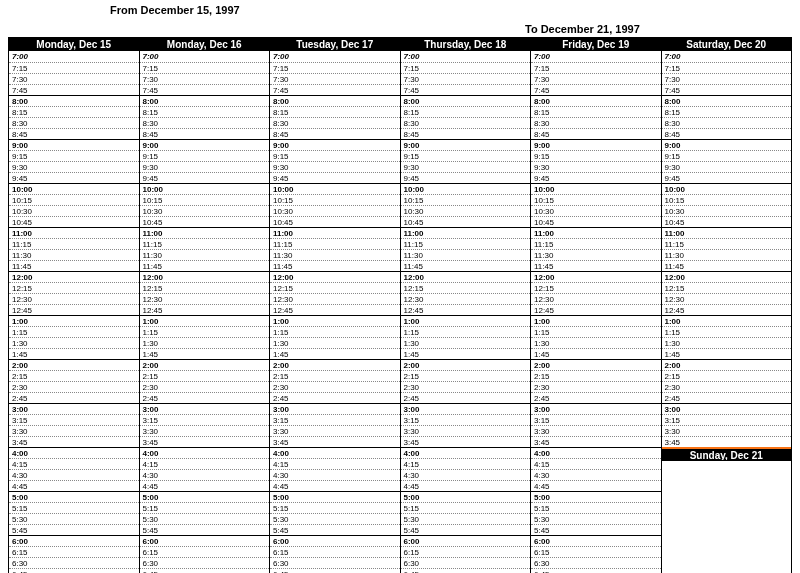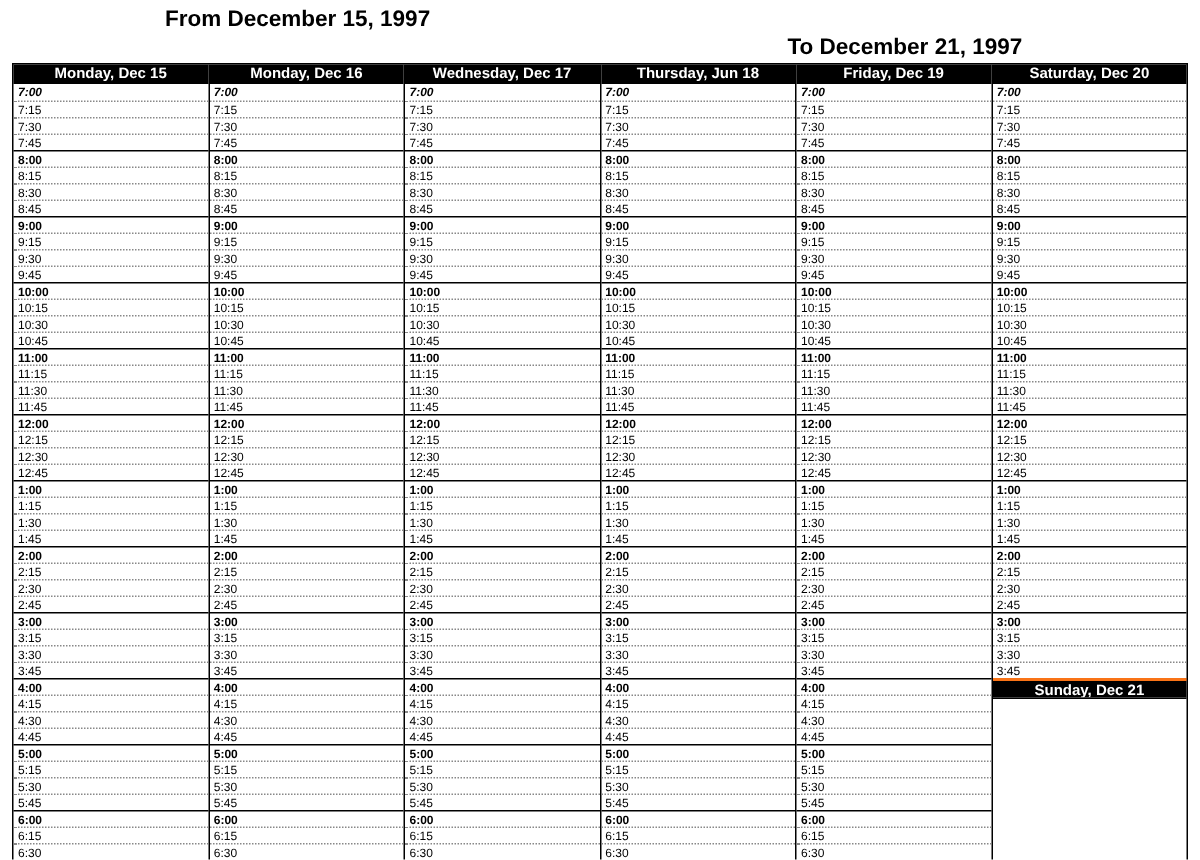--- a/index.html
+++ b/index.html
@@ -12,21 +12,21 @@
   .page {
     width: 800px;
     height: 573px;
     background: #fff;
     padding: 4px 8px 8px 8px;
   }
   .header-row {
     display: flex;
     width: 100%;
     font-weight: bold;
-    font-size: 15px;
+    font-size: 11px;
     padding: 0 2px 2px 2px;
   }
   .header-left { flex: 1; text-align: left; padding-left: 100px;}
   .header-right { flex: 1; text-align: left; padding-left: 150px; margin-top: 19px;}
   .grid {
     display: flex;
     width: 100%;
     border: 1px solid #000;
   }
   .col {
@@ -181,75 +181,75 @@
           <div class="slot">5:30</div>
           <div class="slot">5:45</div>
           <div class="slot hour">6:00</div>
           <div class="slot">6:15</div>
           <div class="slot">6:30</div>
           <div class="slot">6:45</div>
         </div>
     </div>
 
     <div class="col">
-      <div class="day-header">Wednesday, Dec 17</div>
-      <div class="slots">
-          <div class="slot hour first">7:00</div>
-          <div class="slot">7:15</div>
-          <div class="slot">7:30</div>
-          <div class="slot">7:45</div>
-          <div class="slot hour">8:00</div>
-          <div class="slot">8:15</div>
-          <div class="slot">8:30</div>
-          <div class="slot">8:45</div>
-          <div class="slot hour">9:00</div>
-          <div class="slot">9:15</div>
-          <div class="slot">9:30</div>
-          <div class="slot">9:45</div>
-          <div class="slot hour">10:00</div>
-          <div class="slot">10:15</div>
-          <div class="slot">10:30</div>
-          <div class="slot">10:45</div>
-          <div class="slot hour">11:00</div>
-          <div class="slot">11:15</div>
-          <div class="slot">11:30</div>
-          <div class="slot">11:45</div>
-          <div class="slot hour">12:00</div>
-          <div class="slot">12:15</div>
-          <div class="slot">12:30</div>
-          <div class="slot">12:45</div>
-          <div class="slot hour">1:00</div>
-          <div class="slot">1:15</div>
-          <div class="slot">1:30</div>
-          <div class="slot">1:45</div>
-          <div class="slot hour">2:00</div>
-          <div class="slot">2:15</div>
-          <div class="slot">2:30</div>
-          <div class="slot">2:45</div>
-          <div class="slot hour">3:00</div>
-          <div class="slot">3:15</div>
-          <div class="slot">3:30</div>
-          <div class="slot">3:45</div>
-          <div class="slot hour">4:00</div>
-          <div class="slot">4:15</div>
-          <div class="slot">4:30</div>
-          <div class="slot">4:45</div>
-          <div class="slot hour">5:00</div>
-          <div class="slot">5:15</div>
-          <div class="slot">5:30</div>
-          <div class="slot">5:45</div>
-          <div class="slot hour">6:00</div>
-          <div class="slot">6:15</div>
-          <div class="slot">6:30</div>
-          <div class="slot">6:45</div>
-        </div>
-    </div>
-
-    <div class="col">
-      <div class="day-header">Thursday, Jun 18</div>
+      <div class="day-header">Tuesday, Dec 17</div>
+      <div class="slots">
+          <div class="slot hour first">7:00</div>
+          <div class="slot">7:15</div>
+          <div class="slot">7:30</div>
+          <div class="slot">7:45</div>
+          <div class="slot hour">8:00</div>
+          <div class="slot">8:15</div>
+          <div class="slot">8:30</div>
+          <div class="slot">8:45</div>
+          <div class="slot hour">9:00</div>
+          <div class="slot">9:15</div>
+          <div class="slot">9:30</div>
+          <div class="slot">9:45</div>
+          <div class="slot hour">10:00</div>
+          <div class="slot">10:15</div>
+          <div class="slot">10:30</div>
+          <div class="slot">10:45</div>
+          <div class="slot hour">11:00</div>
+          <div class="slot">11:15</div>
+          <div class="slot">11:30</div>
+          <div class="slot">11:45</div>
+          <div class="slot hour">12:00</div>
+          <div class="slot">12:15</div>
+          <div class="slot">12:30</div>
+          <div class="slot">12:45</div>
+          <div class="slot hour">1:00</div>
+          <div class="slot">1:15</div>
+          <div class="slot">1:30</div>
+          <div class="slot">1:45</div>
+          <div class="slot hour">2:00</div>
+          <div class="slot">2:15</div>
+          <div class="slot">2:30</div>
+          <div class="slot">2:45</div>
+          <div class="slot hour">3:00</div>
+          <div class="slot">3:15</div>
+          <div class="slot">3:30</div>
+          <div class="slot">3:45</div>
+          <div class="slot hour">4:00</div>
+          <div class="slot">4:15</div>
+          <div class="slot">4:30</div>
+          <div class="slot">4:45</div>
+          <div class="slot hour">5:00</div>
+          <div class="slot">5:15</div>
+          <div class="slot">5:30</div>
+          <div class="slot">5:45</div>
+          <div class="slot hour">6:00</div>
+          <div class="slot">6:15</div>
+          <div class="slot">6:30</div>
+          <div class="slot">6:45</div>
+        </div>
+    </div>
+
+    <div class="col">
+      <div class="day-header">Thursday, Dec 18</div>
       <div class="slots">
           <div class="slot hour first">7:00</div>
           <div class="slot">7:15</div>
           <div class="slot">7:30</div>
           <div class="slot">7:45</div>
           <div class="slot hour">8:00</div>
           <div class="slot">8:15</div>
           <div class="slot">8:30</div>
           <div class="slot">8:45</div>
           <div class="slot hour">9:00</div>

